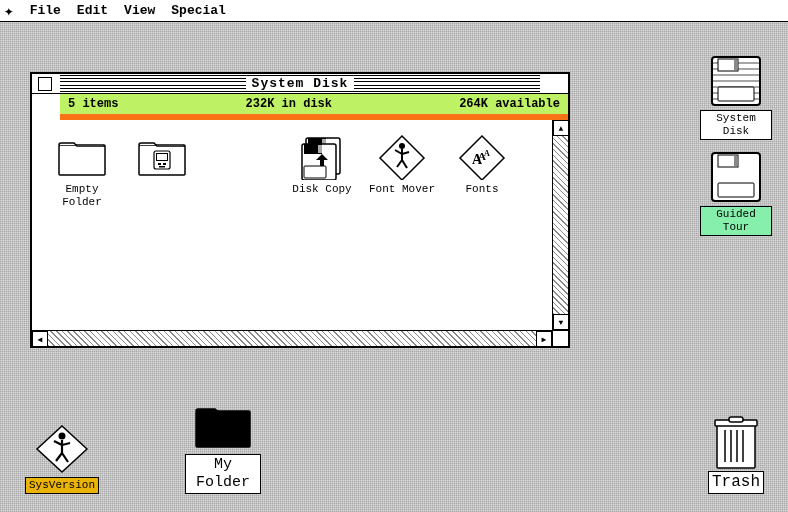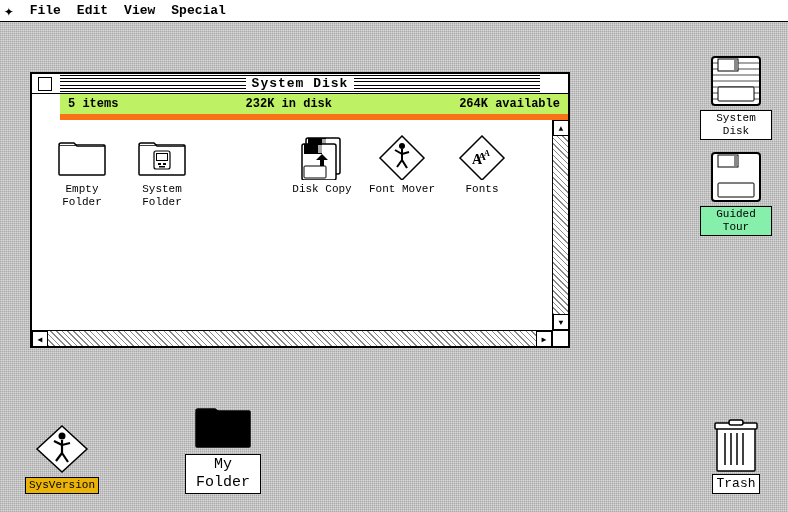--- a/index.html
+++ b/index.html
@@ -329,21 +329,20 @@
               <rect x="2" y="9" width="14" height="3" fill="white"></rect>
 
               <rect x="16" y="14" width="16" height="18" rx="2" fill="white" stroke="black" stroke-width="1.2"></rect>
               <rect x="18" y="16" width="12" height="8" fill="black"></rect>
               <rect x="19" y="17" width="10" height="6" fill="white"></rect>
               <rect x="20" y="26" width="3" height="2" fill="black"></rect>
               <rect x="25" y="26" width="3" height="2" fill="black"></rect>
               <rect x="21" y="29" width="6" height="1.5" fill="black"></rect>
             </svg>
           </div>
-          <span class="icon-label">System Folder</span>
         </div>
 
         <div class="file-icon" style="margin-left:80px;">
           <div class="icon-graphic">
             <svg viewBox="0 0 48 46" width="48" height="46" fill="none" xmlns="http://www.w3.org/2000/svg">
 
               <rect x="8" y="4" width="34" height="36" rx="2" fill="white" stroke="black" stroke-width="1.5"></rect>
               <rect x="10" y="4" width="18" height="10" fill="black"></rect>
               <rect x="24" y="5" width="4" height="8" fill="#aaa"></rect>
               <rect x="10" y="26" width="22" height="12" rx="1" fill="white" stroke="black" stroke-width="1"></rect>
@@ -482,16 +481,16 @@
         <line x1="12" y1="14" x2="12" y2="46" stroke="black" stroke-width="1.5"></line>
         <line x1="18" y1="14" x2="18" y2="46" stroke="black" stroke-width="1.5"></line>
         <line x1="24" y1="14" x2="24" y2="46" stroke="black" stroke-width="1.5"></line>
         <line x1="30" y1="14" x2="30" y2="46" stroke="black" stroke-width="1.5"></line>
 
         <rect x="2" y="4" width="42" height="6" rx="1" fill="white" stroke="black" stroke-width="1.5"></rect>
 
         <rect x="16" y="1" width="14" height="5" rx="2" fill="white" stroke="black" stroke-width="1.5"></rect>
       </svg>
     </div>
-    <span class="icon-label" style="background:white;border:1px solid black;font-size:13px;">Trash</span>
+    <span class="icon-label" style="background:white;border:1px solid black;font-size:16px;">Trash</span>
   </div>
 
 </div>
 
 </body></html>

